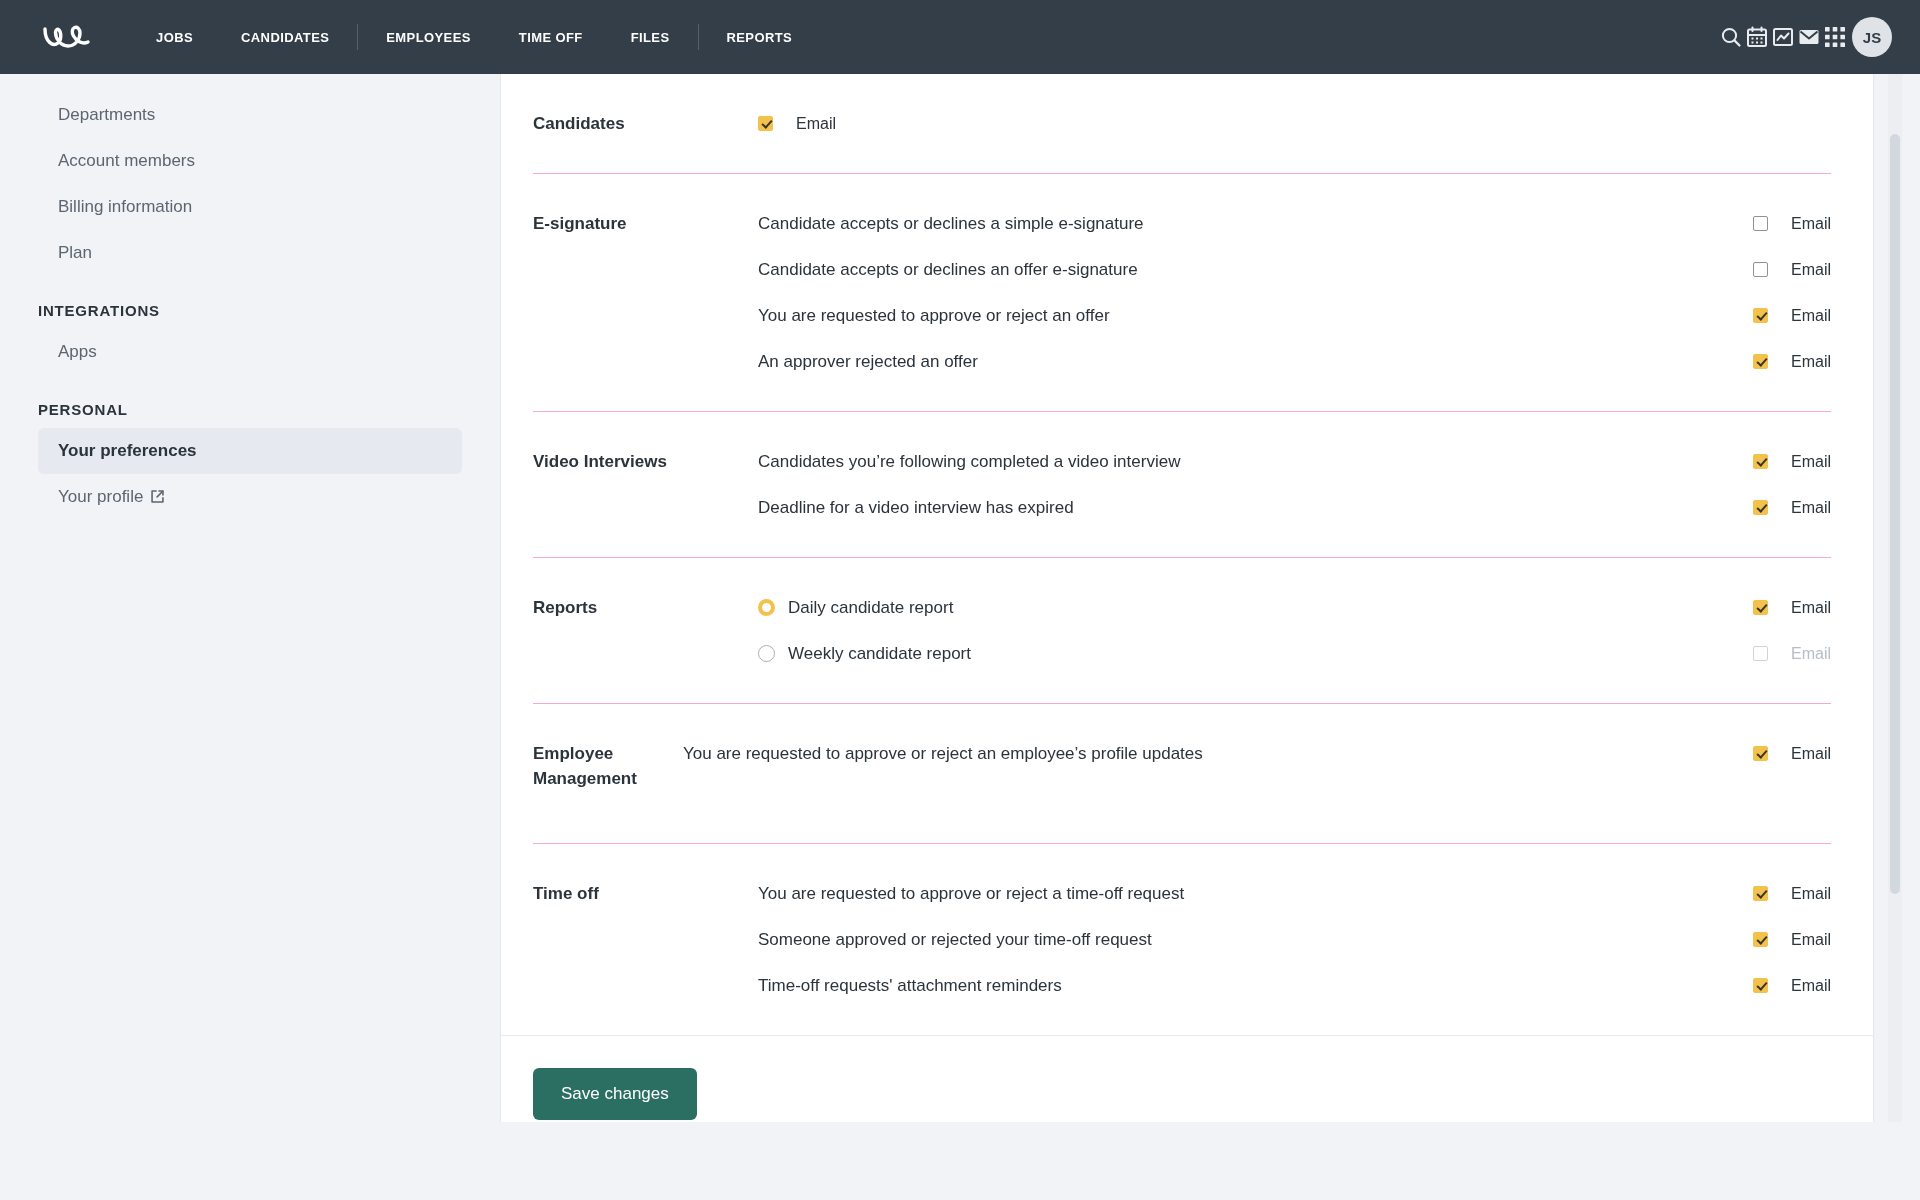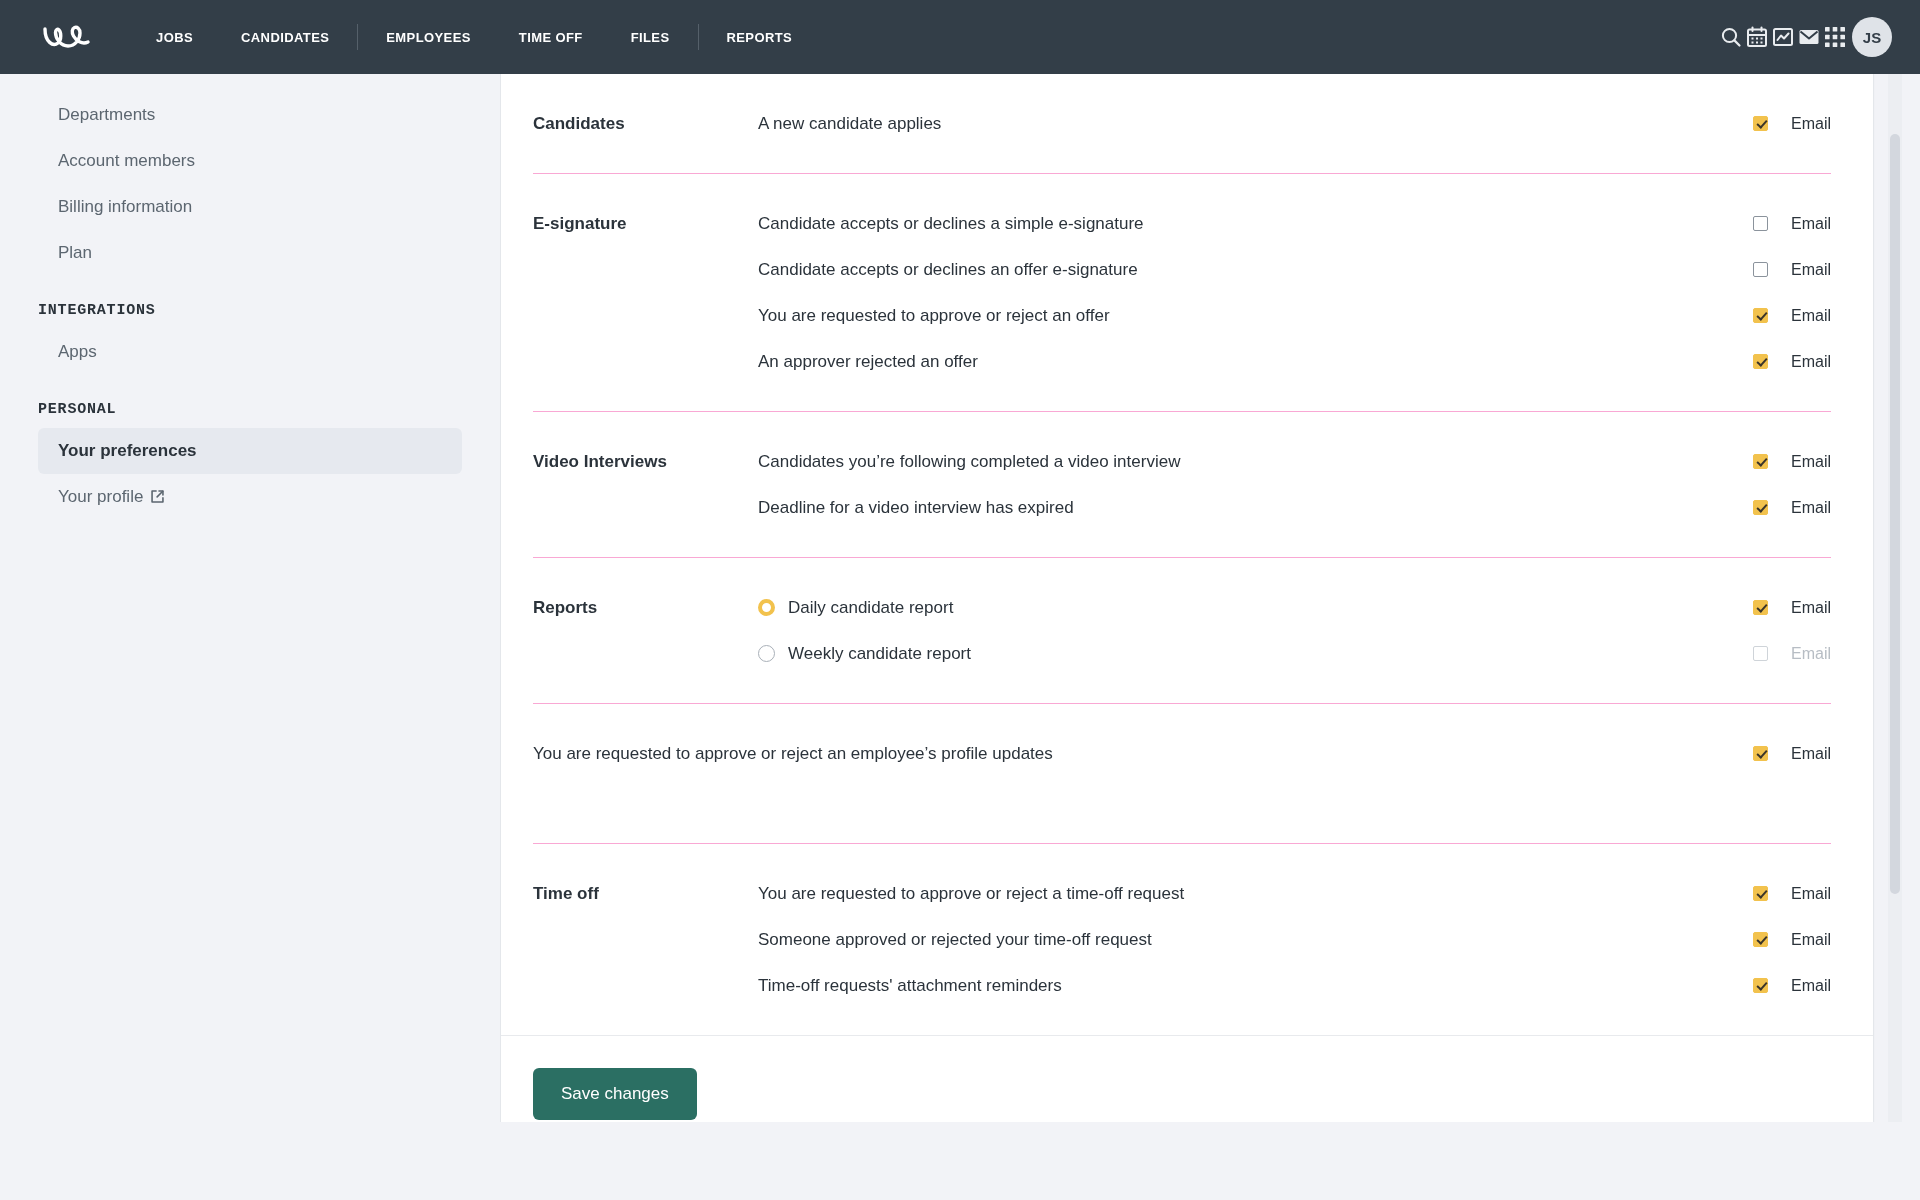--- a/index.html
+++ b/index.html
@@ -64,21 +64,20 @@
     color: #2b333b;
     font-weight: bold;
   }
   .side-head {
     font-size: 15px;
     font-weight: bold;
     letter-spacing: 0.8px;
     color: #2b333b;
     padding: 26px 0 10px 0;
     text-transform: uppercase;
-    font-family: Liberation Mono, monospace;
   }
   .ext-icon { display: inline-block; vertical-align: -2px; margin-left: 7px; }
 
   
   .main-wrap {
     flex: 1;
     padding-right: 46px;
     position: relative;
     overflow: hidden;
   }
@@ -309,21 +308,20 @@
   </div>
 
   <div class="main-wrap">
     <div class="card">
       <div class="card-inner">
 
         <div class="section">
           <div class="sec-title">Candidates</div>
           <div class="sec-rows">
             <div class="prow">
-              <div class="prow-label">A new candidate applies</div>
               <div class="email-cell">
                 <span class="cbx checked"></span>
                 <span class="email-txt">Email</span>
               </div>
             </div>
           </div>
         </div>
 
         <div class="section">
           <div class="sec-title">E-signature</div>
@@ -399,20 +397,21 @@
               </div>
               <div class="email-cell">
                 <span class="cbx disabled"></span>
                 <span class="email-txt disabled">Email</span>
               </div>
             </div>
           </div>
         </div>
 
         <div class="section">
+          <div class="sec-title" style="max-width:150px">Employee Management</div>
           <div class="sec-rows">
             <div class="prow">
               <div class="prow-label">You are requested to approve or reject an employee’s profile updates</div>
               <div class="email-cell">
                 <span class="cbx checked"></span>
                 <span class="email-txt">Email</span>
               </div>
             </div>
             <div style="height:21px"></div>
           </div>

